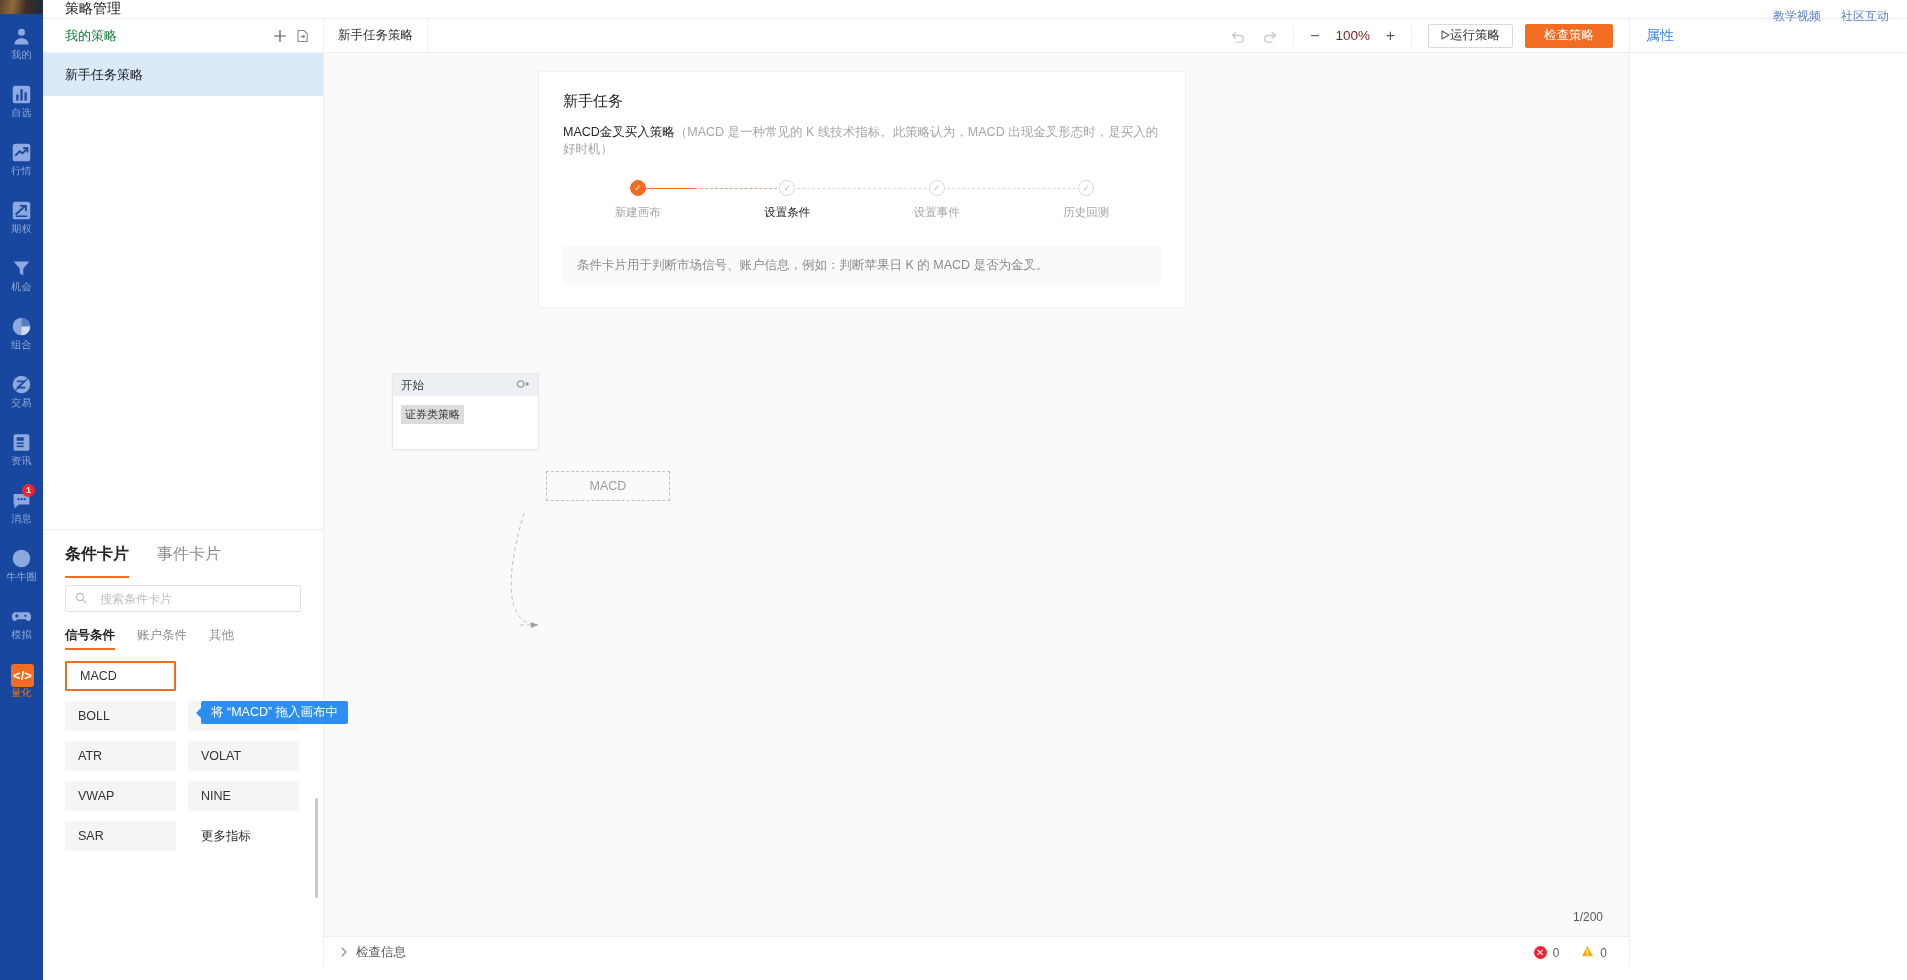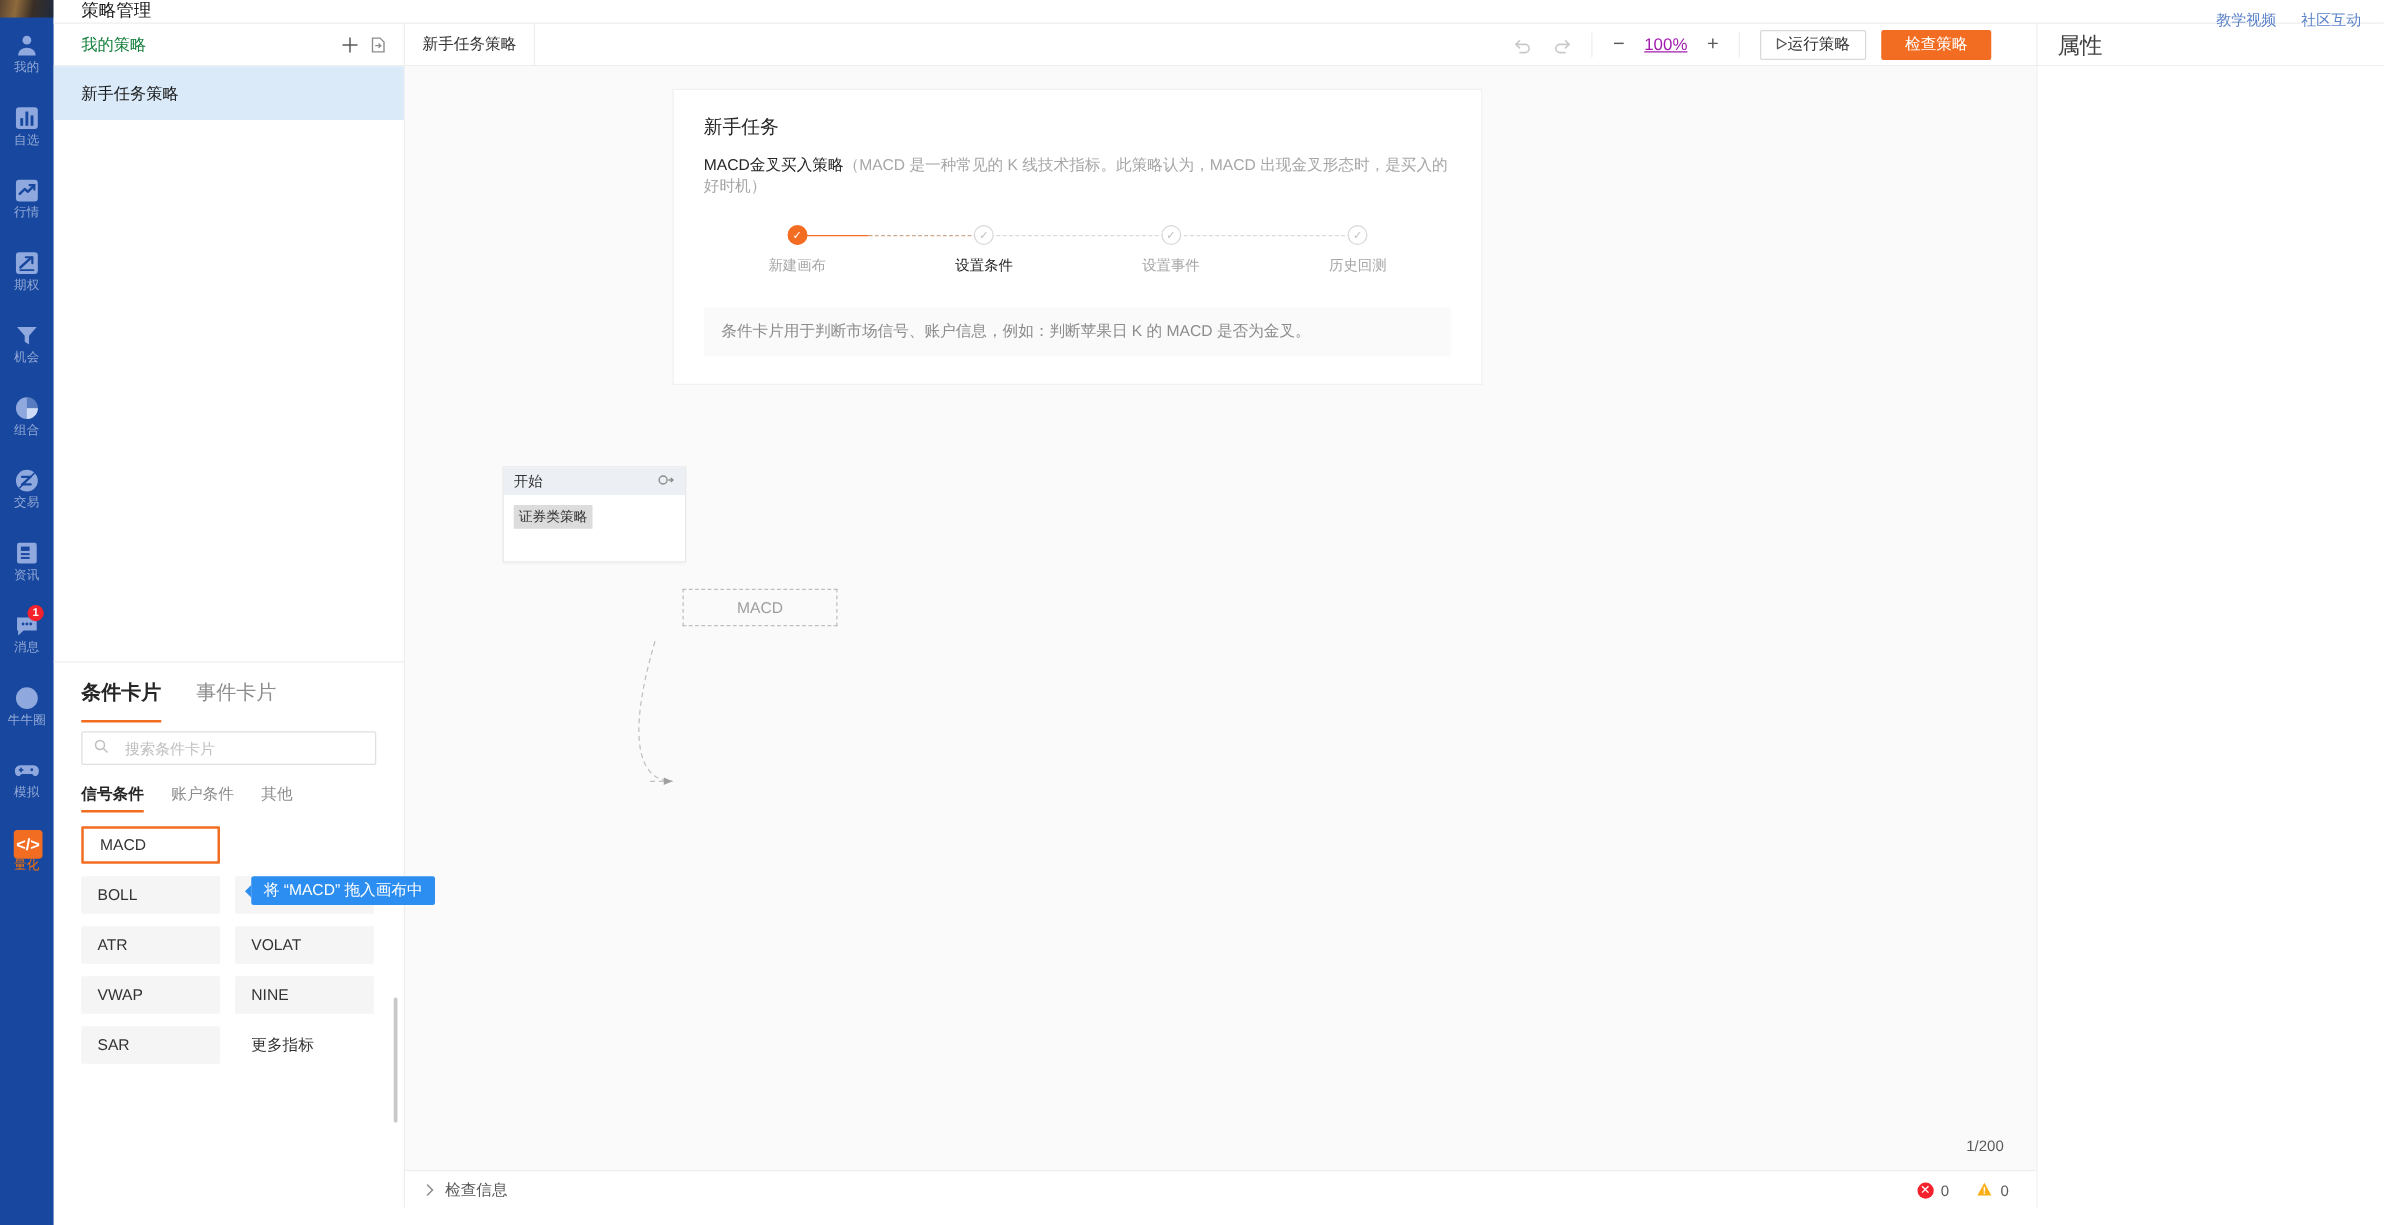--- a/index.html
+++ b/index.html
@@ -64,35 +64,35 @@
   .sub-mid { flex: 1; display: flex; align-items: center; position: relative; }
   .tab-chip {
     height: 33px; display:flex; align-items:center; padding: 0 14px;
     font-size: 12.5px; color: #333; border-right: 1px solid #eeeeee; cursor: pointer;
   }
   .zoomgrp { position: absolute; right: 0; top: 0; height: 33px; display: flex; align-items: center; }
   .undo-redo { display:flex; align-items:center; gap: 14px; padding-right: 14px; border-right: 1px solid #eeeeee; height: 20px; }
   .icobtn { width: 18px; height: 18px; color: #c9c9c9; cursor: pointer; display:flex; align-items:center; justify-content:center;}
   .zoomctl { display:flex; align-items:center; gap: 14px; padding: 0 16px; height:20px; border-right:1px solid #eeeeee;}
   .zoomctl .sgn { font-size: 16px; color: #595959; cursor: pointer; user-select:none; line-height:16px;}
-  .zoomval { font-size: 13.5px; color: #a21caf; min-width: 38px; text-align:center;text-decoration:underline;}
+  .zoomval { font-size: 13.5px; color: #7f1d1d; min-width: 38px; text-align:center;}
   .actgrp { display: flex; align-items: center; gap: 12px; padding: 0 16px; }
   .btn-run {
     height: 24px; border: 1px solid #d9d9d9; background: #fff; border-radius: 2px;
     display:flex; align-items:center; gap: 0; padding: 0 12px; font-size: 12.5px;
     color: #333; cursor: pointer;
   }
   .btn-check {
     height: 24px; background: #f26c21; border: 1px solid #f26c21; border-radius: 2px;
     color: #fff; font-size: 12.5px; padding: 0 18px; display:flex; align-items:center;
     cursor: pointer;
   }
   .sub-right {
     width: 278px; flex: 0 0 278px; border-left: 1px solid #eeeeee;
-    display: flex; align-items: center; padding-left: 16px; font-size: 18px; color: #404040; margin-left: 20px;
+    display: flex; align-items: center; padding-left: 16px; font-size: 14px; color: #3b82f6;
   }
 
   
   .bodyrow { display: flex; height: 913px; }
 
   
   .leftpanel { width: 281px; flex: 0 0 281px; border-right: 1px solid #eeeeee; position: relative; display:flex; flex-direction:column; }
   .strategy-item {
     height: 43px; display: flex; align-items: center; padding-left: 22px;
     font-size: 13px; color: #1a1a1a; background: #daeaf9; cursor: pointer;
@@ -165,21 +165,21 @@
   }
   .step .line-solid { left: 50%; width: 38%; border-top: 1px solid #f26c21; }
   .step .line-dot { left: 88%; width: 62%; border-top: 1px dashed #d0a88a; }
   .step .line-dot2 { position:absolute; top:8px; left:50%; width:100%; border-top: 1px dashed #d9d9d9; z-index:1;}
   .hintbox {
     margin-top: 26px; background: #fafafa; padding: 11px 14px; font-size: 12.5px; color: #8c8c8c;
   }
 
   
   .node-start {
-    position: absolute; left: 78px; top: 320px; width: 147px; height: 77px;
+    position: absolute; left: 68px; top: 320px; width: 147px; height: 77px;
     background: #fff; border: 1px solid #e8e8e8; box-shadow: 0 1px 2px rgba(0,0,0,.04);
   }
   .node-start-hd {
     height: 22px; background: #eceff4; display:flex; align-items:center;
     padding: 0 8px; font-size: 11.5px; color: #333;
   }
   .node-start-hd .t { flex:1; }
   .node-start-bd { padding: 8px 8px; }
   .chip { display:inline-block; background:#dcdcdc; color:#333; font-size:11px; padding: 2px 4px; }
   .node-macd {

